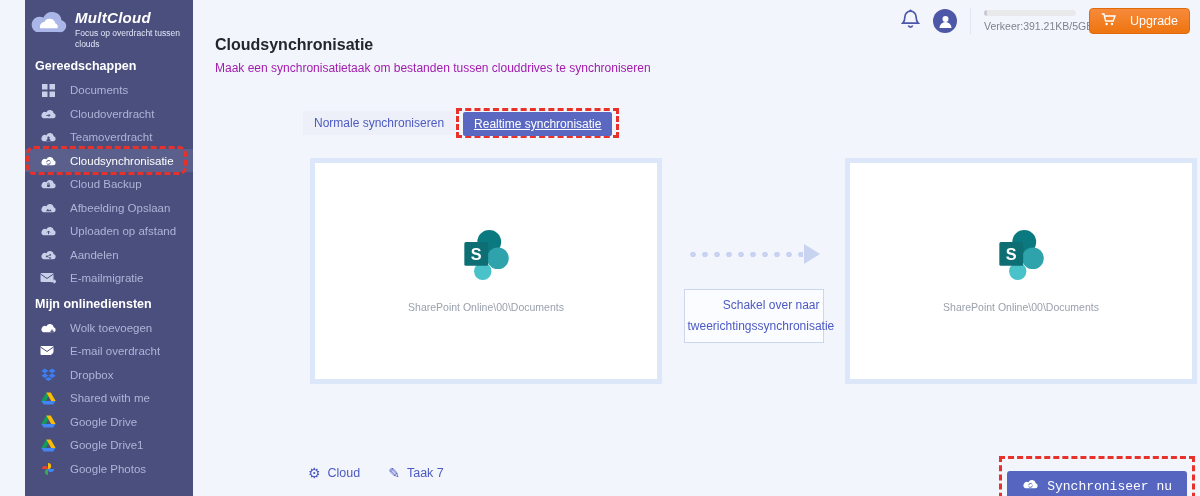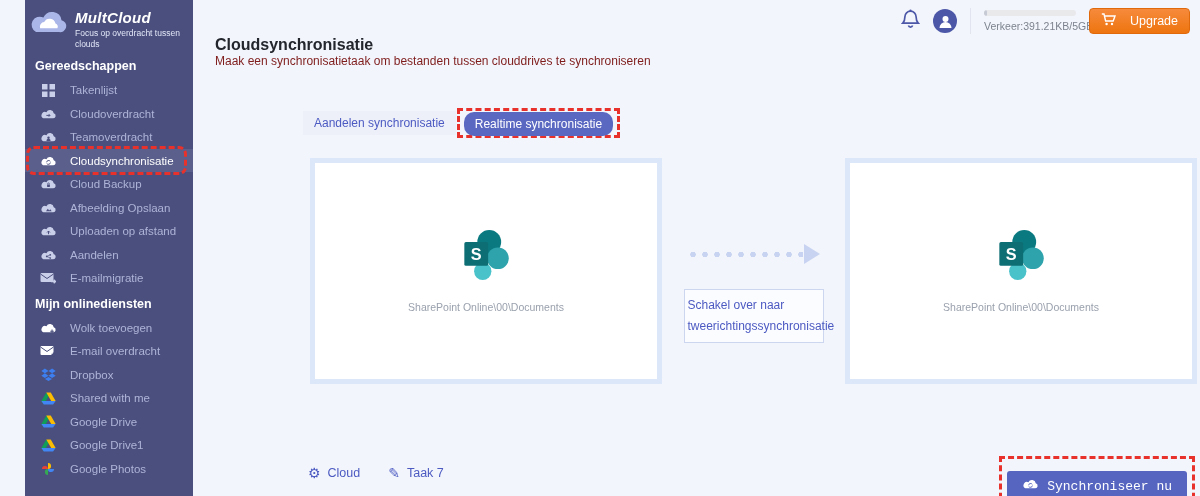--- a/index.html
+++ b/index.html
@@ -25,35 +25,35 @@
   .avatar { width:24px; height:24px; border-radius:50%; background:#4c57a8; display:flex; align-items:center; justify-content:center; }
   .tb-divider { width:1px; height:26px; background:#e2e5ee; }
   .traffic { width:92px; text-align:center; }
   .traffic-bar { height:6px; background:#e9e9ec; border-radius:3px; overflow:hidden; }
   .traffic-fill { width:3%; height:100%; background:#c6cad4; border-radius:3px; }
   .traffic-label { font-size:10.5px; color:#7d838e; margin-top:4px; white-space:nowrap; }
   .upgrade-btn { display:flex; align-items:center; gap:14px; background:linear-gradient(#f68a3c,#ee750f); border:1px solid #e0690b; color:#fff; font-size:12.5px; border-radius:4px; padding:4px 11px; cursor:pointer; }
 
   .heading { position:absolute; left:22px; top:36px; }
   .page-title { font-size:16px; font-weight:bold; color:#23262c; }
-  .page-subtitle { font-size:12px; color:#7f1d1d; }
+  .page-subtitle { font-size:12px; color:#a21caf; margin-top:7px; }
 
   .tabs { position:absolute; left:110px; top:108px; display:flex; align-items:center; }
   .tab { font-size:12px; color:#4c5ac2; background:#edf0f9; padding:5px 11px; cursor:pointer; white-space:nowrap; }
   .tab-active-wrap { border:3px dashed #e8312a; padding:3px 4px; margin-left:1px; }
-  .tab.active { background:#5a68c2; color:#fff; border-radius:10px; }
+  .tab.active { background:#5a68c2; color:#fff; border-radius:2px;text-decoration:underline; }
 
   .sync-row { position:absolute; left:117px; top:158px; width:887px; display:flex; }
   .panel { width:352px; height:226px; background:#fff; border:5px solid #dce8fa; display:flex; flex-direction:column; align-items:center; justify-content:center; gap:16px; cursor:pointer; }
   .cloud-path { font-size:10.5px; color:#9aa1ad; }
   .middle { flex:1; display:flex; flex-direction:column; align-items:center; }
   .dots-arrow { margin-top:86px; display:flex; align-items:center; }
   .dots { width:116px; height:7px; background-image:radial-gradient(circle, #c7d3f0 2.5px, rgba(0,0,0,0) 3px); background-size:12px 7px; background-repeat:repeat-x; background-position:0 50%; }
   .tri { width:0; height:0; border-left:16px solid #c7d3f0; border-top:10px solid transparent; border-bottom:10px solid transparent; margin-left:1px; }
-  .switch-btn { margin-top:25px; width:140px; background:#fbfcff; border:1px solid #ccd6ee; color:#4c5ac2; font-size:12px; text-align:left; line-height:1.75; padding:5px 3px; cursor:pointer; }
+  .switch-btn { margin-top:25px; width:140px; background:#fbfcff; border:1px solid #ccd6ee; color:#4c5ac2; font-size:12px; text-align:right; line-height:1.75; padding:5px 3px; cursor:pointer; }
 
   .footer-left { position:absolute; left:115px; top:466px; display:flex; align-items:center; gap:28px; }
   .footer-link { display:flex; align-items:center; gap:7px; color:#4c5ac2; font-size:12.5px; cursor:pointer; }
   .footer-glyph { font-size:14px; line-height:1; }
 
   .sync-cta-wrap { position:absolute; right:5px; top:456px; border:3px dashed #e8312a; padding:4px 5px; }
   .sync-cta { display:flex; align-items:center; gap:8px; background:#5565c0; color:#fff; border:none; border-radius:3px; font-size:13px; padding:7px 15px; cursor:pointer; font-family:Liberation Mono, monospace;margin-top:8px; }
 </style>
 </head>
 <body>
@@ -76,21 +76,21 @@
 
   <div class="nav-item">
     <span class="ico">
         <svg width="13" height="13" viewBox="0 0 13 13">
           <rect x="0" y="0" width="5.5" height="5.5" fill="#c9cee9"></rect>
           <rect x="7.5" y="0" width="5.5" height="5.5" fill="#c9cee9"></rect>
           <rect x="0" y="7.5" width="5.5" height="5.5" fill="#c9cee9"></rect>
           <rect x="7.5" y="7.5" width="5.5" height="5.5" fill="#c9cee9"></rect>
         </svg>
       </span>
-    <span>Takenlijst</span>
+    <span>Documents</span>
   </div>
   <div class="nav-item">
     <span class="ico">
         <svg width="17" height="12" viewBox="0 0 24 16">
           <path d="M19.4 7.1a5.4 5.4 0 0 0-10.3-1.4A4.2 4.2 0 0 0 4.6 14h13.8a3.5 3.5 0 0 0 1-6.9z" fill="#c9cee9"></path>
           <path d="M9 10h5l-1.6-1.8M14 10l-1.6 1.8" stroke="#4a4f7d" stroke-width="1.4" fill="none"></path>
         </svg>
       </span>
     <span>Cloudoverdracht</span>
   </div>
@@ -268,21 +268,21 @@
       <span>Upgrade</span>
     </button>
   </div>
 
   <div class="heading">
     <div class="page-title">Cloudsynchronisatie</div>
     <div class="page-subtitle">Maak een synchronisatietaak om bestanden tussen clouddrives te synchroniseren</div>
   </div>
 
   <div class="tabs">
-    <span class="tab">Aandelen synchronisatie</span>
+    <span class="tab">Normale synchroniseren</span>
     <span class="tab-active-wrap">
       <span class="tab active">Realtime synchronisatie</span>
     </span>
   </div>
 
   <div class="sync-row">
 
     <div class="panel">
       <span>
         <svg width="52" height="52" viewBox="0 0 48 48">

